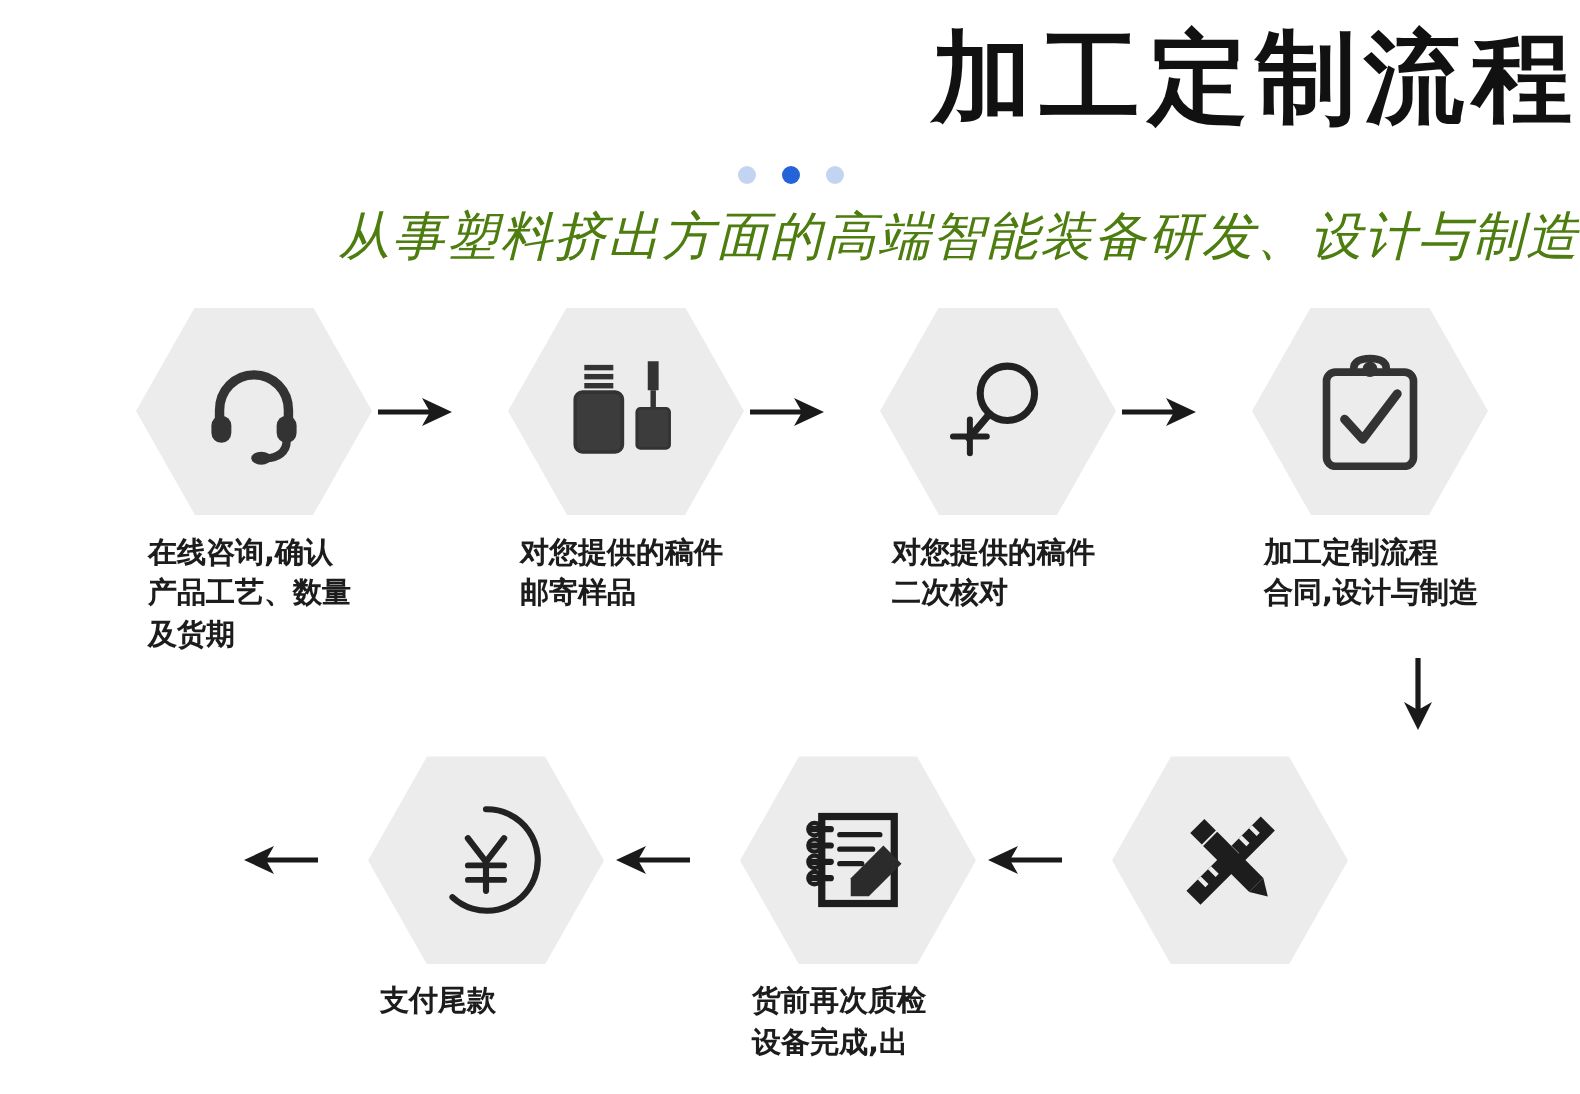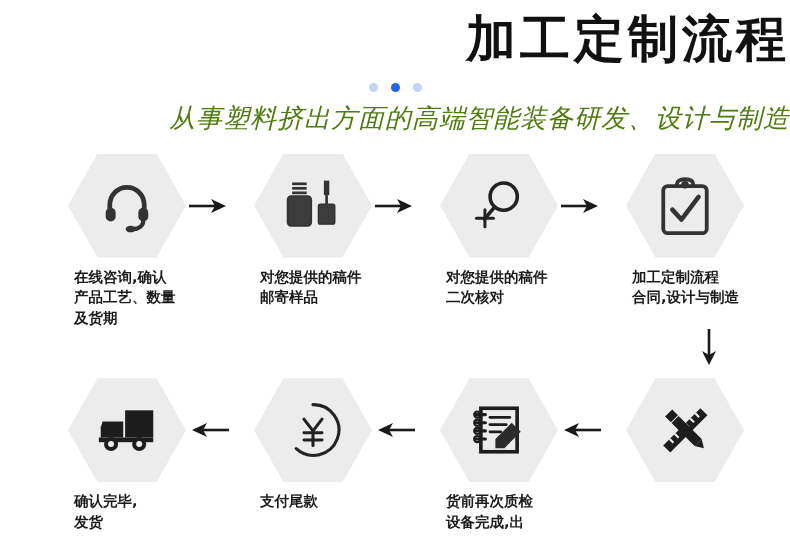--- a/index.html
+++ b/index.html
@@ -247,39 +247,20 @@
     <div class="arrow-v">
       <svg width="20" height="38" viewBox="0 0 20 38">
         <path d="M10 0 V28" stroke="#1a1a1a" stroke-width="2.6"></path>
         <path d="M3 22 L10 36 L17 22 L10 26 Z" fill="#1a1a1a"></path>
       </svg>
     </div>
   </div>
 
   <div class="row row-2">
 
-    <div class="step">
-      <div class="hex">
-        <span>
-          <svg width="60" height="48" viewBox="0 0 64 50" fill="none">
-            <rect x="30" y="4" width="30" height="29" fill="#1d1d1d"></rect>
-            <path d="M6 16 H28 V33 H4 V22 Z" fill="#1d1d1d"></path>
-            <rect x="2" y="33" width="58" height="5" fill="#1d1d1d"></rect>
-            <circle cx="15" cy="40" r="7.5" fill="#1d1d1d"></circle>
-            <circle cx="15" cy="40" r="3.2" fill="#ececec"></circle>
-            <circle cx="45" cy="40" r="7.5" fill="#1d1d1d"></circle>
-            <circle cx="45" cy="40" r="3.2" fill="#ececec"></circle>
-          </svg>
-        </span>
-      </div>
-      <div class="caption">
-        <div>确认完毕,</div>
-        <div>发货</div>
-      </div>
-    </div>
 
     <div class="arrow-h">
       <svg width="40" height="20" viewBox="0 0 40 20">
         <path d="M9 10 H40" stroke="#1a1a1a" stroke-width="2.6"></path>
         <path d="M18 3 L3 10 L18 17 L14 10 Z" fill="#1a1a1a"></path>
       </svg>
     </div>
 
     <div class="step">
       <div class="hex">

